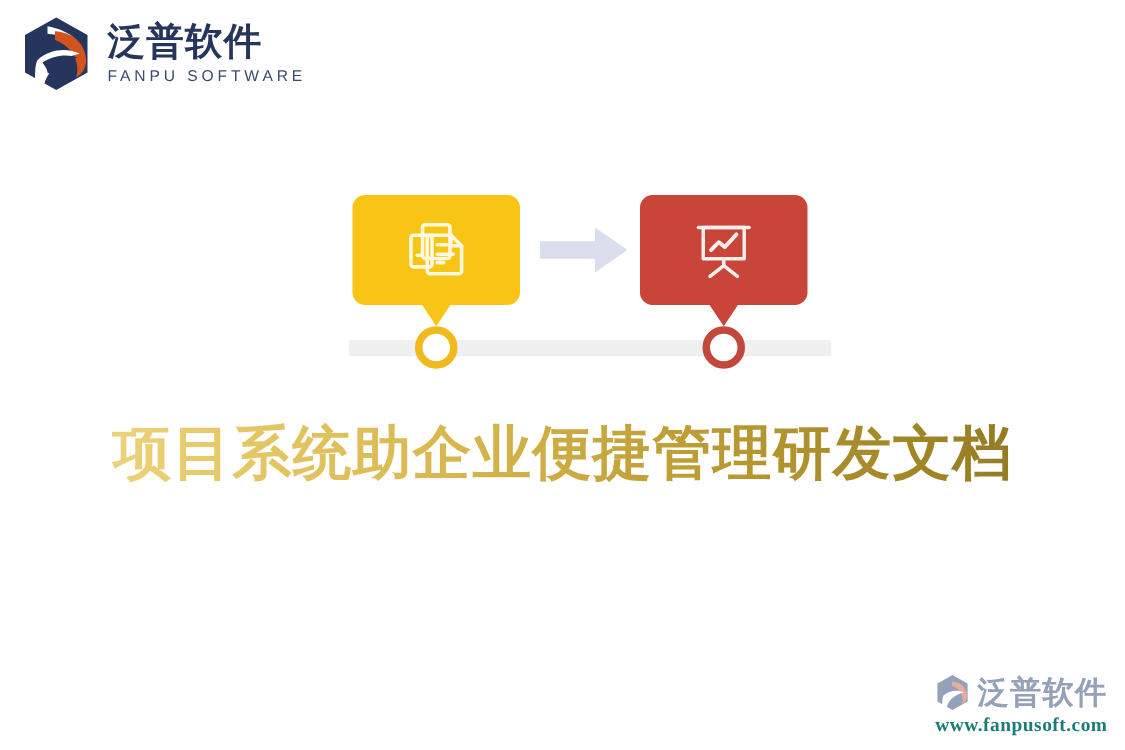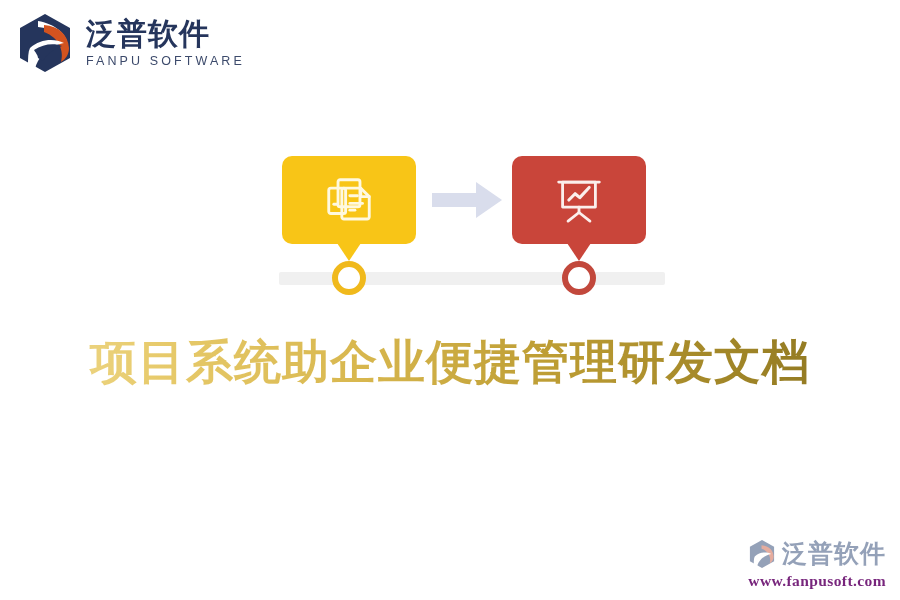--- a/index.html
+++ b/index.html
@@ -171,21 +171,21 @@
     font-size: 25px;
     font-weight: bold;
     color: #8f9cb5;
     letter-spacing: 1px;
     line-height: 1;
     font-family: "DejaVu Sans", "Liberation Sans", sans-serif;
   }
   .wm-url {
     font-size: 15.5px;
     font-weight: bold;
-    color: #701a75;
+    color: #0f766e;
     letter-spacing: 0.4px;
     line-height: 1.25;
     margin-top: 2px;
     font-family: "Liberation Serif", serif;
   }
 </style>
 </head>
 <body>
 
 <div class="brand-header">

